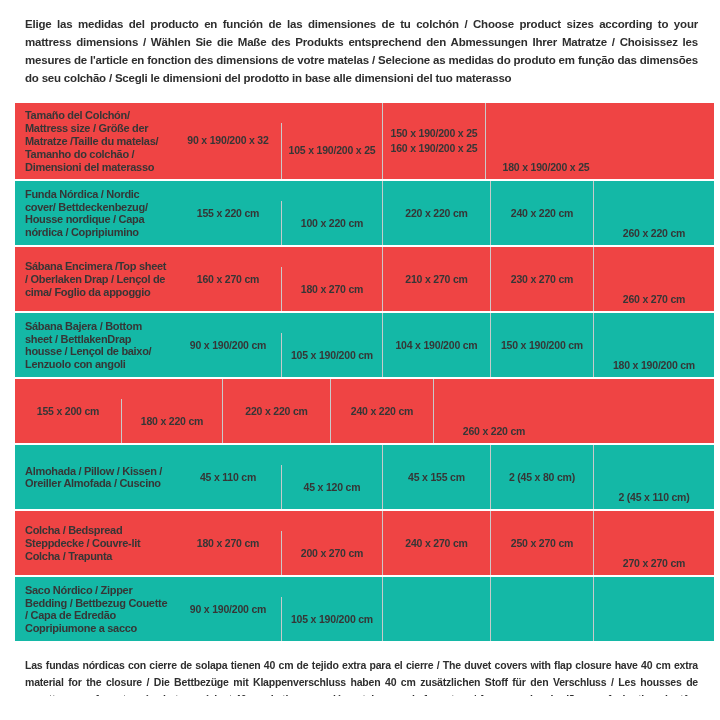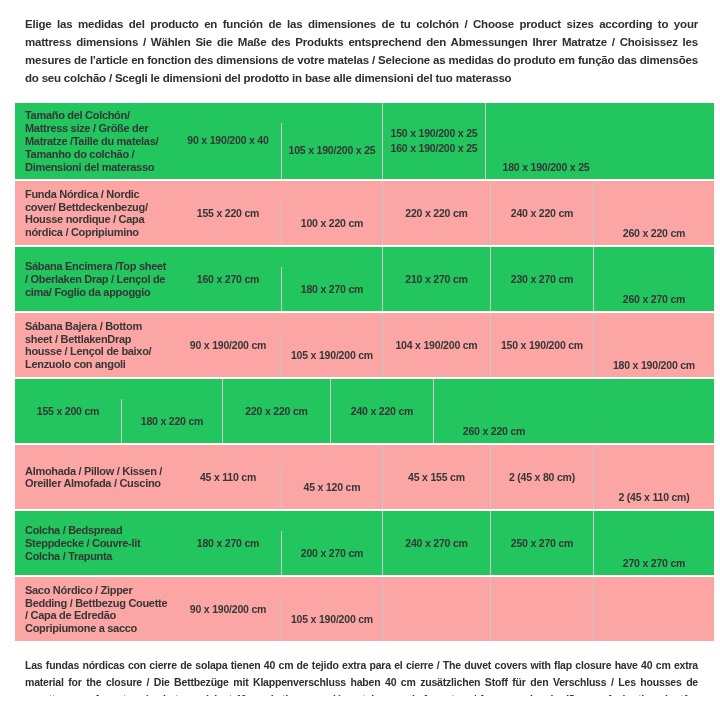--- a/index.html
+++ b/index.html
@@ -23,23 +23,23 @@
   }
   .size-table {
     margin: 15px 6px 0 15px;
     width: 699px;
   }
   .row {
     display: flex;
     align-items: stretch;
     min-height: 64px;
     margin-bottom: 2px;
-    background: #fca5a5;
-  }
-  .row.alt { background: #22c55e; }
+    background: #14b8a6;
+  }
+  .row.alt { background: #ef4444; }
   .cell {
     box-sizing: border-box;
     display: flex;
     flex-direction: column;
     justify-content: center;
   }
   .label-cell {
     width: 160px;
     padding: 6px 6px 6px 10px;
     font-size: 11px;
@@ -79,21 +79,21 @@
 <body>
 
 <div class="page">
 
   <p class="intro">Elige las medidas del producto en función de las dimensiones de tu colchón / Choose product sizes according to your mattress dimensions / Wählen Sie die Maße des Produkts entsprechend den Abmessungen Ihrer Matratze / Choisissez les mesures de l'article en fonction des dimensions de votre matelas / Selecione as medidas do produto em função das dimensões do seu colchão / Scegli le dimensioni del prodotto in base alle dimensioni del tuo materasso</p>
 
   <div class="size-table">
       <div class="row alt">
         <div class="cell label-cell">Tamaño del Colchón/ Mattress size / Größe der Matratze /Taille du matelas/ Tamanho do colchão / Dimensioni del materasso</div>
         <div class="cell value-cell c0">
-          <div>90 x 190/200 x 40</div>
+          <div>90 x 190/200 x 32</div>
         </div>
         <div class="cell value-cell c1 divided">
           <div>105 x 190/200 x 25</div>
         </div>
         <div class="cell value-cell c3 divided">
           <div>150 x 190/200 x 25</div>
           <div>160 x 190/200 x 25</div>
         </div>
         <div class="cell value-cell c4 divided">
           <div>180 x 190/200 x 25</div>

